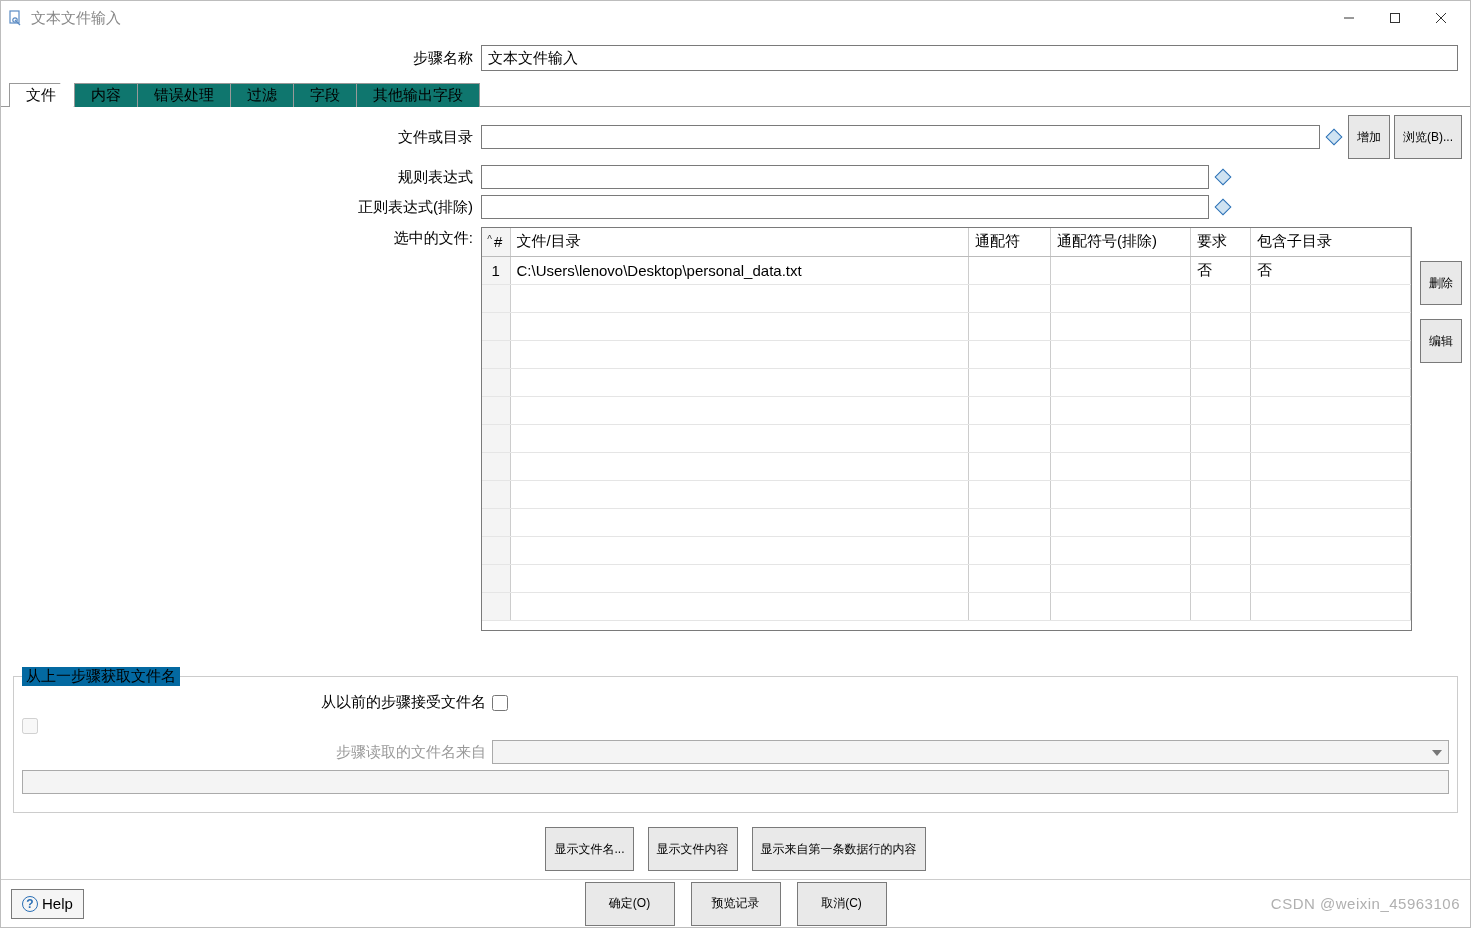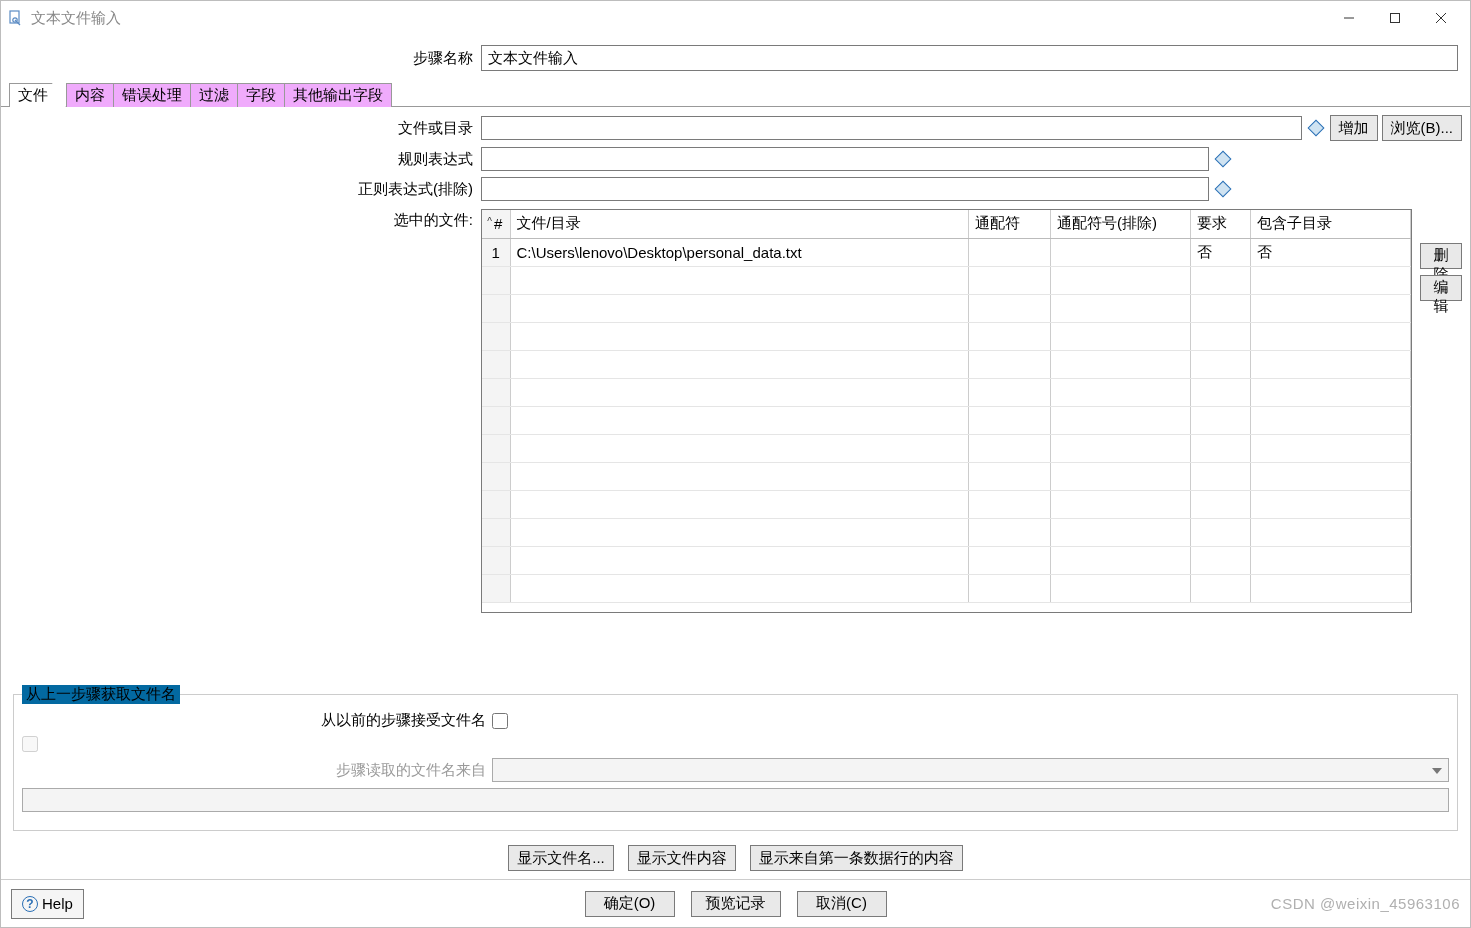--- a/index.html
+++ b/index.html
@@ -10,44 +10,44 @@
   .titlebar .icon { width: 18px; height: 18px; margin-right: 6px; display:flex; align-items:center; justify-content:center;}
   .titlebar .title { flex: none; }
   .titlebar .spacer { flex: 1; }
   .titlebar .winbtn { width: 46px; height: 30px; display:flex; align-items:center; justify-content:center; color:#555; }
   
   .steprow { display:flex; align-items:center; padding: 10px 12px 10px 0; }
   .steprow .lbl { flex: none; text-align: right; padding-right: 8px; width: 480px; }
   .steprow input { flex:1; height: 26px; border:1px solid #7a7a7a; padding: 2px 6px; font-size:15px; }
   
   .tabstrip { display:flex; border-bottom:1px solid #999; padding-left: 8px; height: 26px; align-items:flex-end; }
-  .tab { padding: 2px 8px; border:1px solid #999; border-bottom:none; background:#fff; margin-right:0; position:relative; top:1px; cursor:pointer; font-size:15px;}
+  .tab { padding: 2px 16px; border:1px solid #999; border-bottom:none; background:#fff; margin-right:0; position:relative; top:1px; cursor:pointer; font-size:15px;}
   .tab.active { background:#fff; }
-  .tab:not(.active){ background:#f0abfc; }
+  .tab:not(.active){ background:#0f766e; }
   .tab.active::after{content:"";position:absolute;left:0;right:0;bottom:-1px;height:1px;background:#fff;}
   .tab:not(.active){border-left:none;}
   .tab:first-child{border-left:1px solid #999;}
   .tab.active{border-right:1px solid #999;}
   .tab.active + .tab{border-left:1px solid #999;}
   
   .tab.active { padding-right: 18px; clip-path: polygon(0 0, calc(100% - 14px) 0, 100% 100%, 0 100%); border-right:none;}
   .tab.active::before{content:"";position:absolute;top:0;right:-1px;width:16px;height:100%;border-right:1px solid #999;transform:skewX(30deg);transform-origin:top;}
   
   .tabbody { flex:1; padding: 8px 8px 0 8px; display:flex; flex-direction:column; overflow:hidden; }
   .formrow { display:flex; align-items:center; margin-bottom:6px; }
   .formrow .lbl { width: 472px; text-align:right; padding-right:8px; }
   .formrow .field { flex:1; display:flex; align-items:center; gap:4px; }
   .txt { flex:1; height:24px; border:1px solid #7a7a7a; padding:1px 4px; font-size:15px; }
   .diamond { width:12px; height:12px; transform:rotate(45deg); border:1px solid #2a6fb5; background:#cfe3f2; flex:none; margin:0 4px; }
-  .btn { height:26px; padding: 2px 8px; border:1px solid #7a7a7a; background:#e9e9e9; cursor:pointer; font-size:15px; }
+  .btn { height:44px; padding: 2px 8px; border:1px solid #7a7a7a; background:#e9e9e9; cursor:pointer; font-size:12px; }
   
   .filesrow { display:flex; align-items:flex-start; margin-top:2px; flex:1; min-height:0; }
   .filesrow .lbl { width:472px; text-align:right; padding-right:8px; padding-top:2px;}
   .tablewrap { flex:1; border:1px solid #7a7a7a; height: 404px; overflow:hidden; background:#fff; }
-  .sidebtns { width:50px; padding-left:8px; display:flex; flex-direction:column; gap:6px; padding-top:34px;}
+  .sidebtns { width:50px; padding-left:8px; display:flex; flex-direction:column; gap:14px; padding-top:34px;}
   table.filetable { width:100%; border-collapse:collapse; table-layout:fixed; }
   .filetable th, .filetable td { border-right:1px solid #ccc; border-bottom:1px solid #e5e5e5; padding:4px 6px; text-align:left; font-weight:normal; font-size:15px; height:28px; white-space:nowrap; overflow:hidden; }
   .filetable th { background:#fff; border-bottom:1px solid #bbb; }
   .filetable .numcol { width:28px; text-align:center; background:#f4f4f4; }
   .filetable th.numcol{background:#f4f4f4;}
   .filetable td.numcol{background:#f4f4f4;}
   .filetable tbody tr.empty td { color:transparent; }
   .col-file{width:auto;}
   .col-wc{width:82px;}
   .col-wcex{width:140px;}

